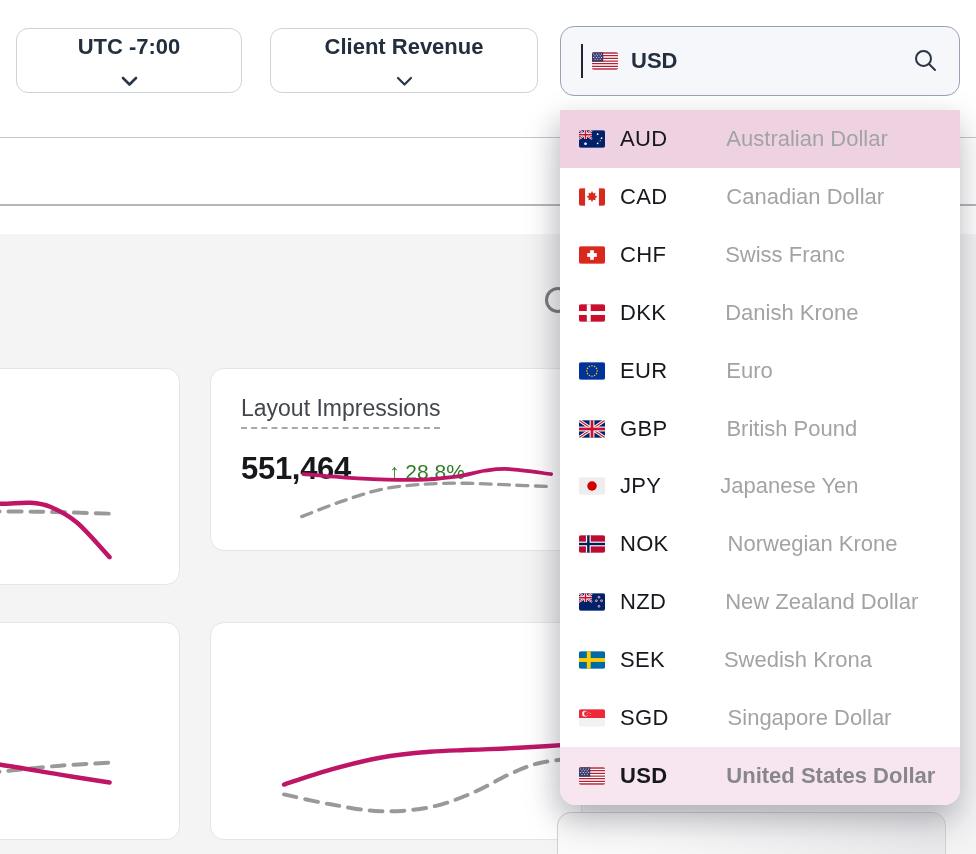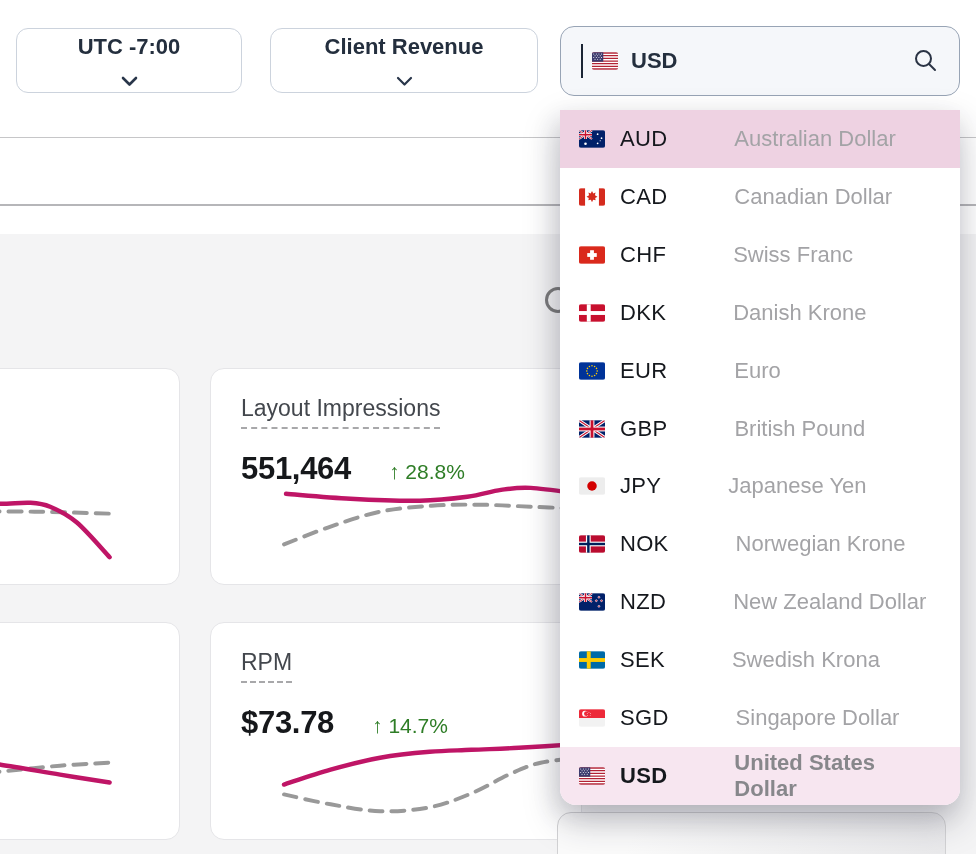--- a/index.html
+++ b/index.html
@@ -38,21 +38,21 @@
   #occluded-circle {
     position:absolute; left:545px; top:287px; width:26px; height:26px;
     border:3px solid #7c7c7c; border-radius:50%; z-index:2;
   }
 
   
   .card {
     position:absolute; background:#fff; border:1px solid #e5e5e8; border-radius:14px; z-index:2;
   }
   #card-a { left:-46px; top:368px; width:226px; height:217px; }
-  #card-b { left:210px; top:368px; width:372px; height:217px; }
+  #card-b { left:210px; top:368px; width:372px; height:183px; }
   #card-c { left:-46px; top:622px; width:226px; height:218px; }
   #card-d { left:210px; top:622px; width:372px; height:218px; }
   #card-e {
     position:absolute; left:557px; top:812px; width:389px; height:70px; z-index:2;
     border:1px solid #d2d2d4; border-radius:14px;
     background:linear-gradient(115deg,#fbfbfb 20%,#e9e9eb 100%);
   }
   .card-inner { position:absolute; left:30px; top:26px; right:10px; }
   .metric-title {
     display:inline-block; font-size:23px; color:#43474d;
@@ -67,21 +67,21 @@
   #currency-dropdown {
     position:absolute; left:560px; top:110px; width:400px; height:695px; z-index:10;
     background:#fff; border-radius:0 0 16px 16px; overflow:hidden;
     box-shadow:0 16px 36px rgba(30,30,50,.25), -6px 10px 24px rgba(30,30,50,.10);
     display:flex; flex-direction:column;
   }
   .cur-row {
     flex:1 1 0; display:flex; align-items:center; padding:0 19px; cursor:pointer;
   }
   .cur-row .flag { margin-right:15px; }
-  .cur-code { font-size:22px; color:#15181d; letter-spacing:.3px; margin-right:19px; }
+  .cur-code { font-size:22px; color:#15181d; letter-spacing:.3px; margin-right:11px; }
   .cur-name { font-size:22px; color:#a3a3a6;margin-left:48px; }
   .cur-row.active   { background:#eed2e2; }
   .cur-row.selected { background:#f7e6f0; }
   .cur-row.selected .cur-code { font-weight:700; }
   .cur-row.selected .cur-name { font-weight:700; color:#87878b; }
 </style>
 </head>
 <body>
 
 <div id="stage">
@@ -113,27 +113,20 @@
   </div>
 
   <div id="card-c" class="card">
     <svg class="spark" viewBox="0 0 226 218">
         <path d="M10,153 C16.0,152.5 30.0,151.5 46,150 C62.0,148.5 87.7,145.5 106,144 C124.3,142.5 147.7,141.5 156,141" fill="none" stroke="#999999" stroke-width="4" stroke-linecap="round" stroke-linejoin="round" stroke-dasharray="13 9"></path>
         <path d="M10,139 C16.0,139.7 30.0,140.7 46,143 C62.0,145.3 87.7,150.0 106,153 C124.3,156.0 147.7,159.7 156,161" fill="none" stroke="#bf1566" stroke-width="4.5" stroke-linecap="round" stroke-linejoin="round"></path>
       </svg>
   </div>
 
   <div id="card-d" class="card">
-    <div class="card-inner">
-      <span class="metric-title">RPM</span>
-      <div class="metric-row">
-        <span class="metric-value">$73.78</span>
-        <span class="metric-delta"><span>↑</span> <span>14.7%</span></span>
-      </div>
-    </div>
     <svg class="spark" viewBox="0 0 372 218">
         <path d="M73,173 C80.8,174.7 103.8,180.2 120,183 C136.2,185.8 153.3,189.5 170,190 C186.7,190.5 204.7,189.0 220,186 C235.3,183.0 248.3,177.7 262,172 C275.7,166.3 290.3,157.2 302,152 C313.7,146.8 320.3,143.7 332,141 C343.7,138.3 365.3,136.8 372,136" fill="none" stroke="#999999" stroke-width="4" stroke-linecap="round" stroke-linejoin="round" stroke-dasharray="13 9"></path>
         <path d="M73,163 C80.8,160.5 103.8,152.5 120,148 C136.2,143.5 153.3,139.0 170,136 C186.7,133.0 204.7,131.3 220,130 C235.3,128.7 247.0,128.7 262,128 C277.0,127.3 291.7,127.0 310,126 C328.3,125.0 361.7,122.7 372,122" fill="none" stroke="#bf1566" stroke-width="4.5" stroke-linecap="round" stroke-linejoin="round"></path>
       </svg>
   </div>
 
   <div id="card-e"></div>
 
   <div id="btn-timezone" class="pill-btn">
     <span>UTC -7:00</span>

